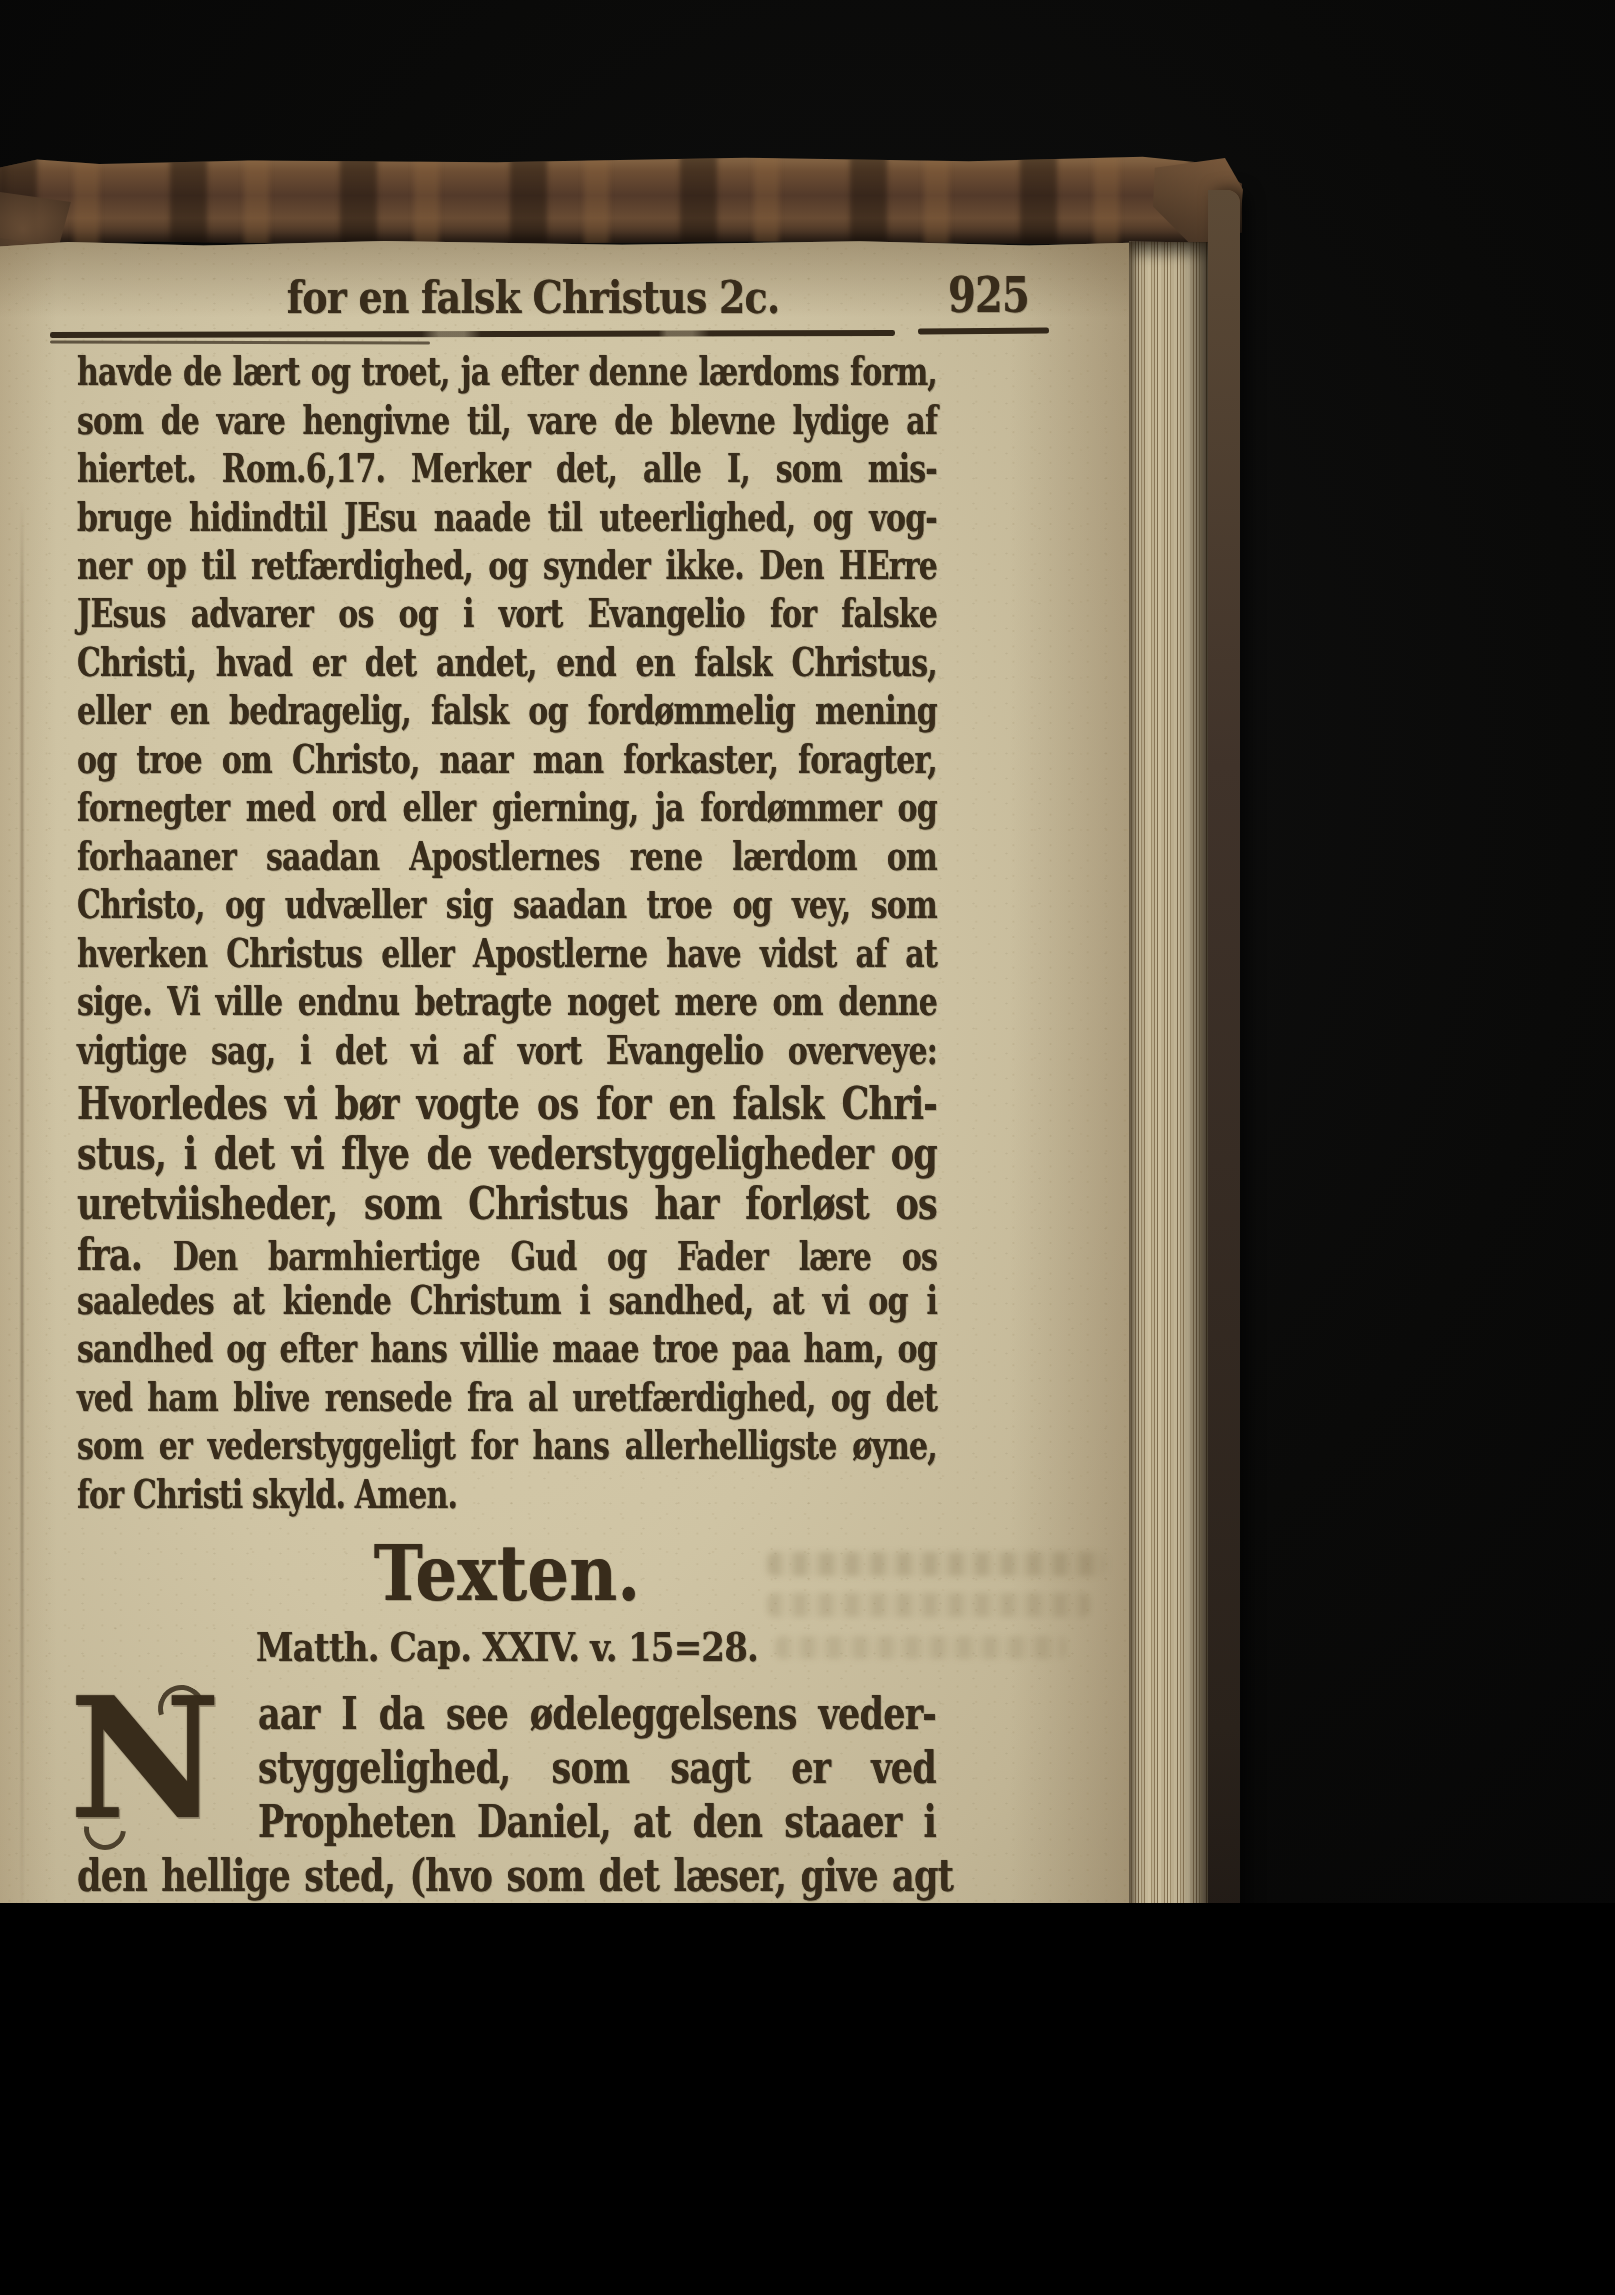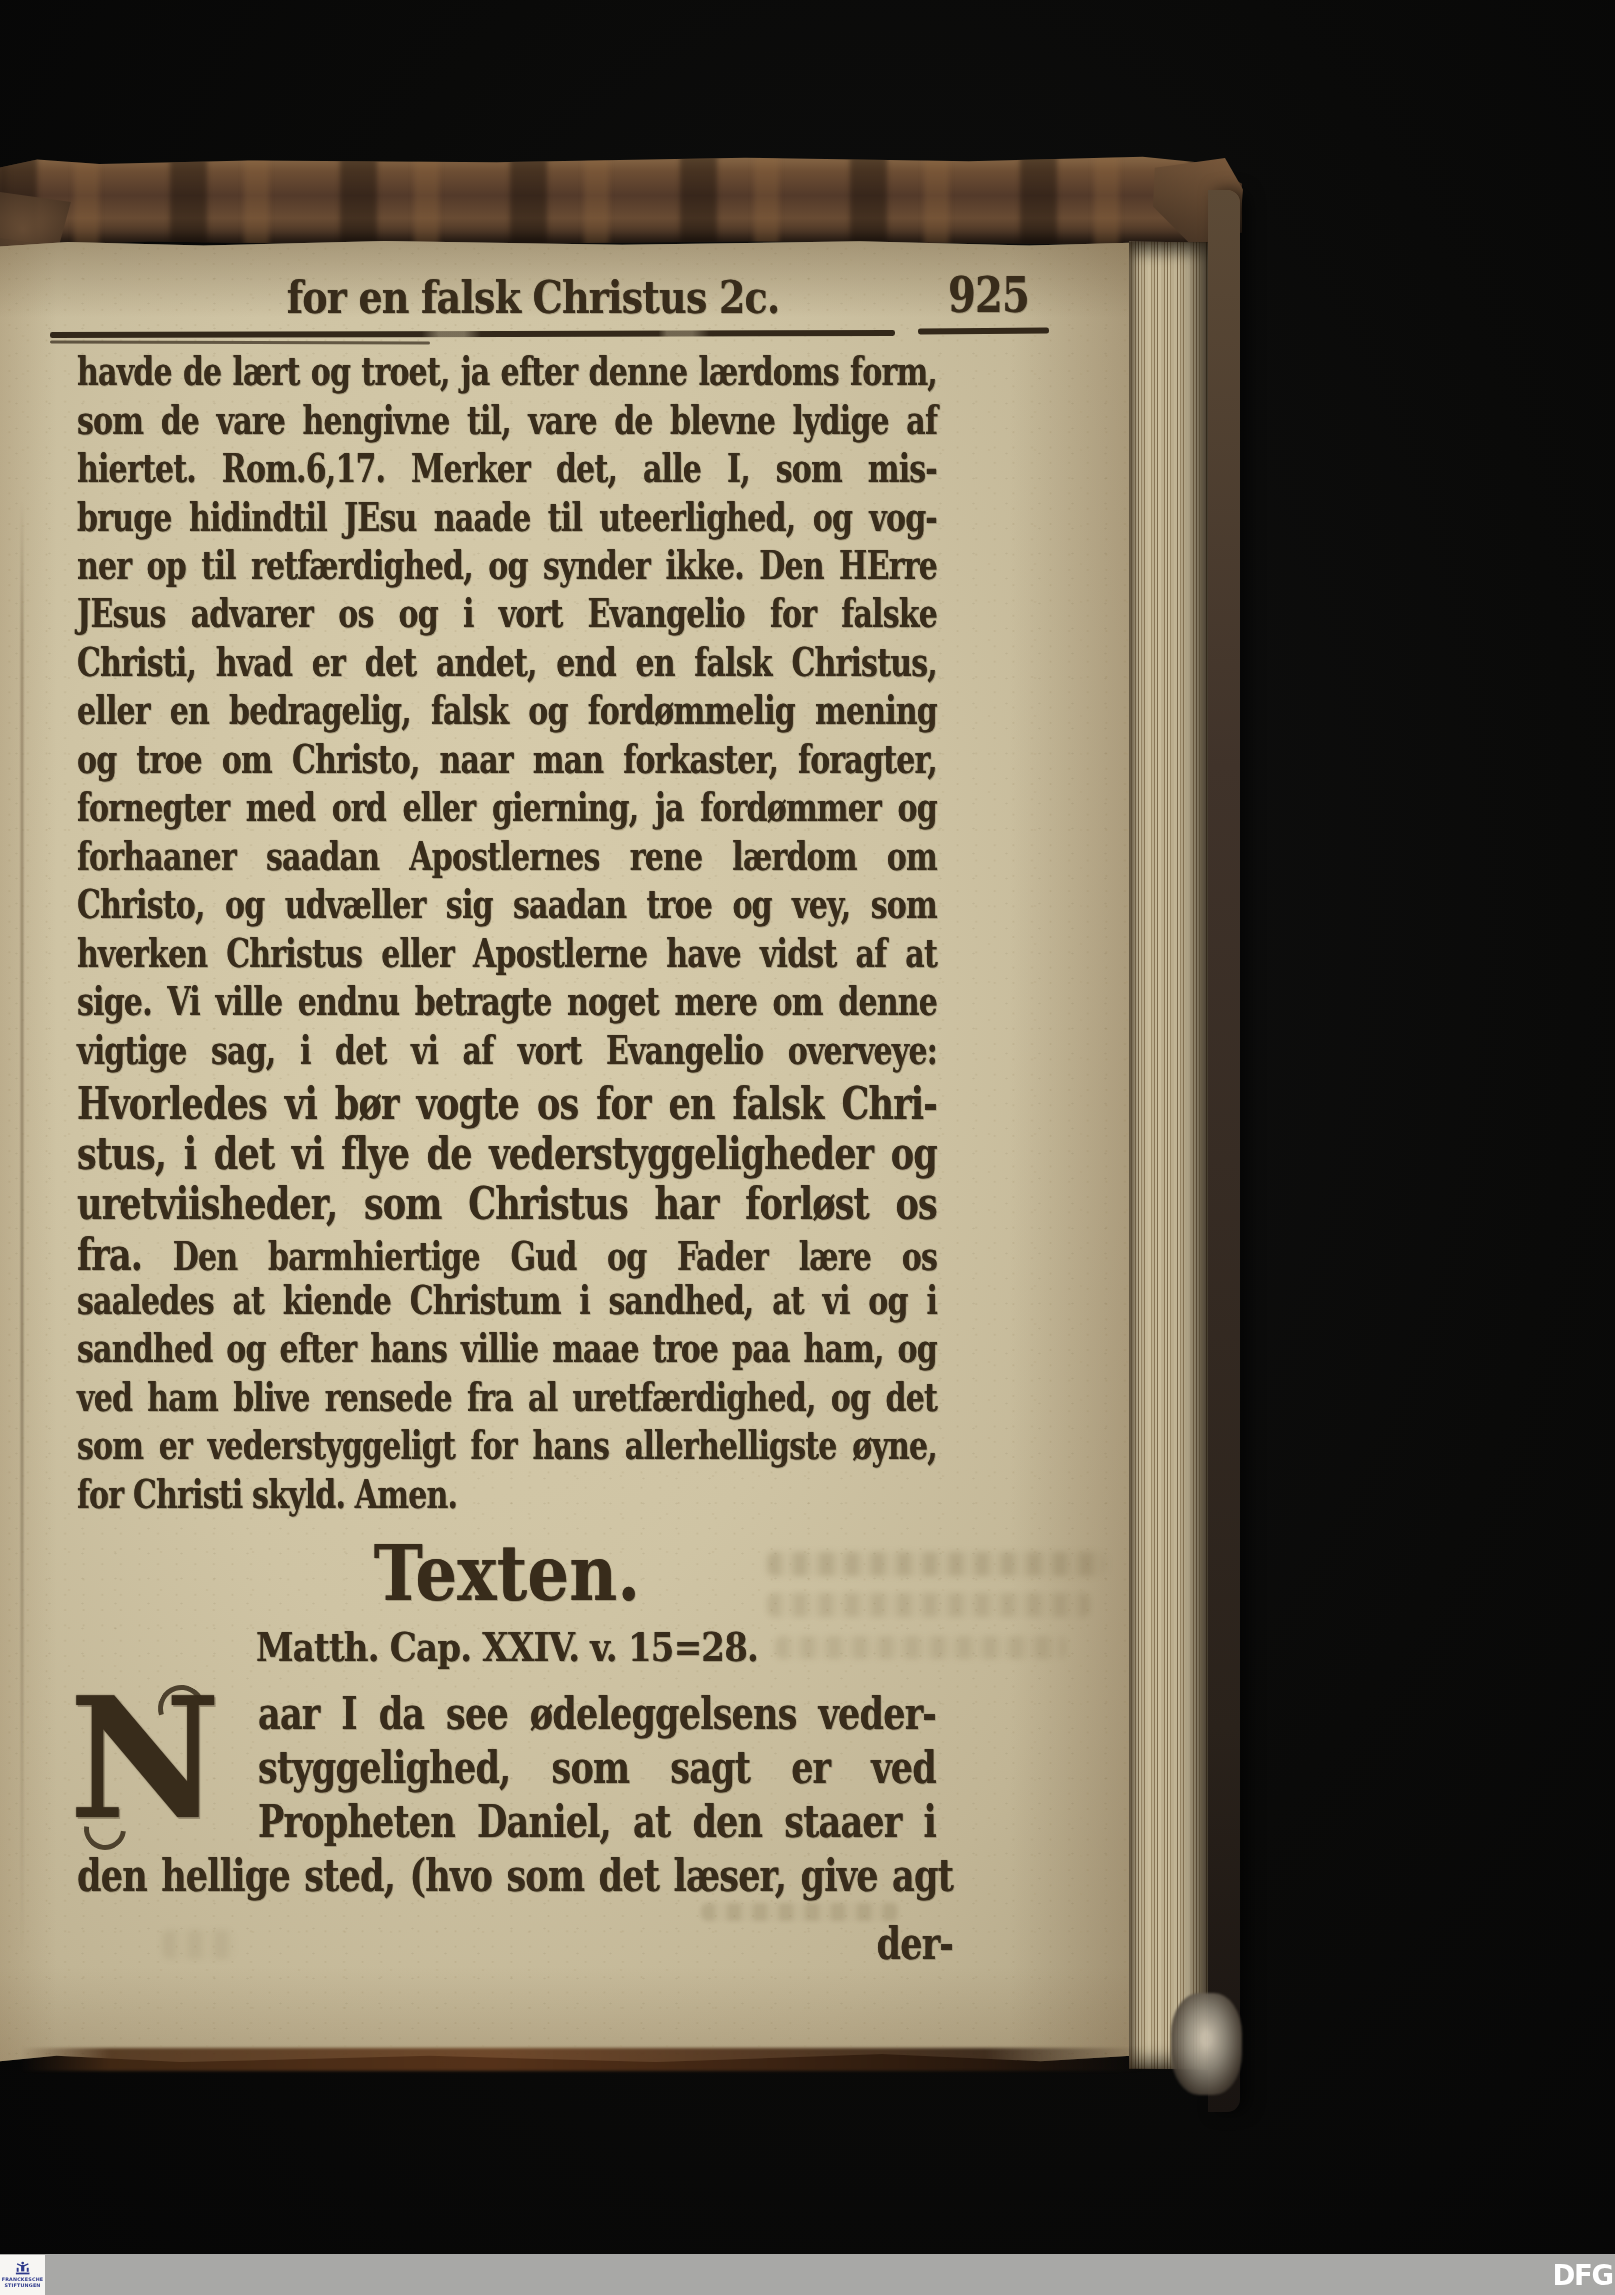--- a/index.html
+++ b/index.html
@@ -1,18 +1,18 @@
 <!DOCTYPE html>
 <html style="font-size:13px"><head>
 <meta charset="utf-8">
 <title>Scan</title>
 <style>
   html,body { margin:0; padding:0; background:#000; }
   #scan {
-    position:relative; width:1615px; height:2295px; overflow:hidden;
+    position:relative; width:1615px; height:1903px; overflow:hidden;
     background: radial-gradient(ellipse at 55% 40%, #101010 0%, #0a0a09 55%, #060606 100%);
     font-family:"DejaVu Serif", serif;
     text-decoration:underline;
   }
   
   .leather-band {
     position:absolute; left:0; top:155px; width:1242px; height:90px;
     background: linear-gradient(180deg,#8a6a48 0%,#6d4e34 18%,#533a2a 45%,#684b33 70%,#3c2b1f 100%);
     clip-path: polygon(0 14%,3% 5%,8% 10%,20% 6%,40% 8%,60% 3%,78% 7%,92% 2%,97% 9%,100% 32%,100% 86%,96% 100%,60% 96%,30% 100%,12% 96%,4% 100%,0 92%);
     box-shadow: inset 0 -8px 11.3px rgba(0,0,0,.55);

